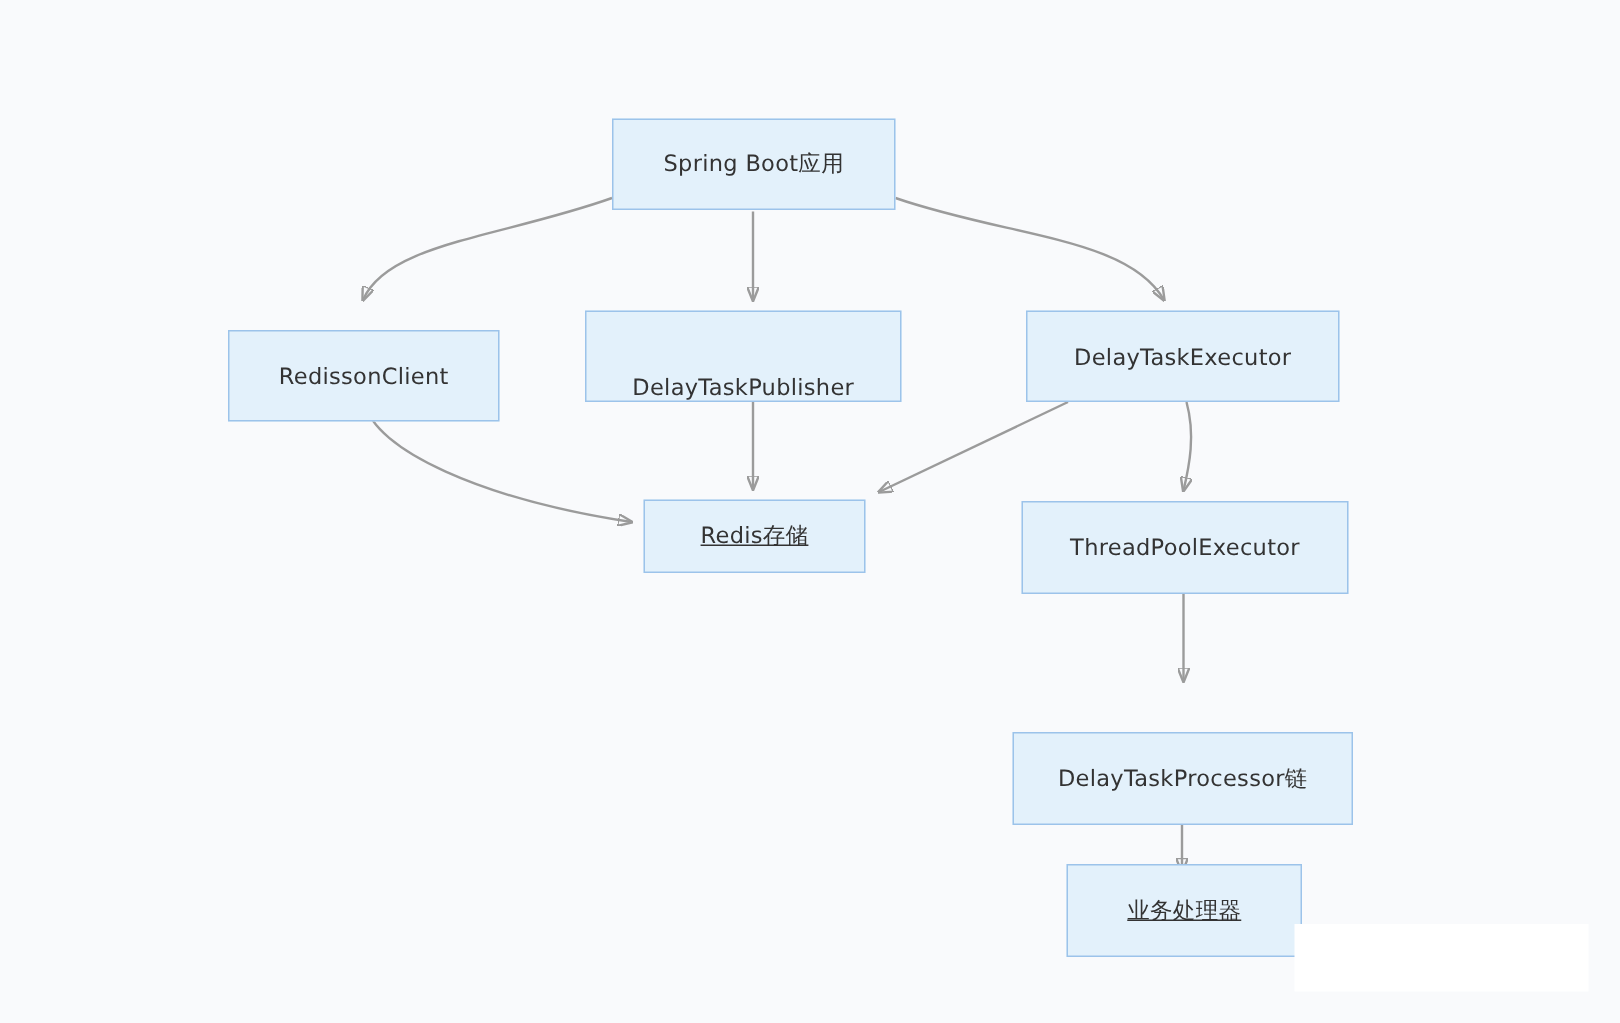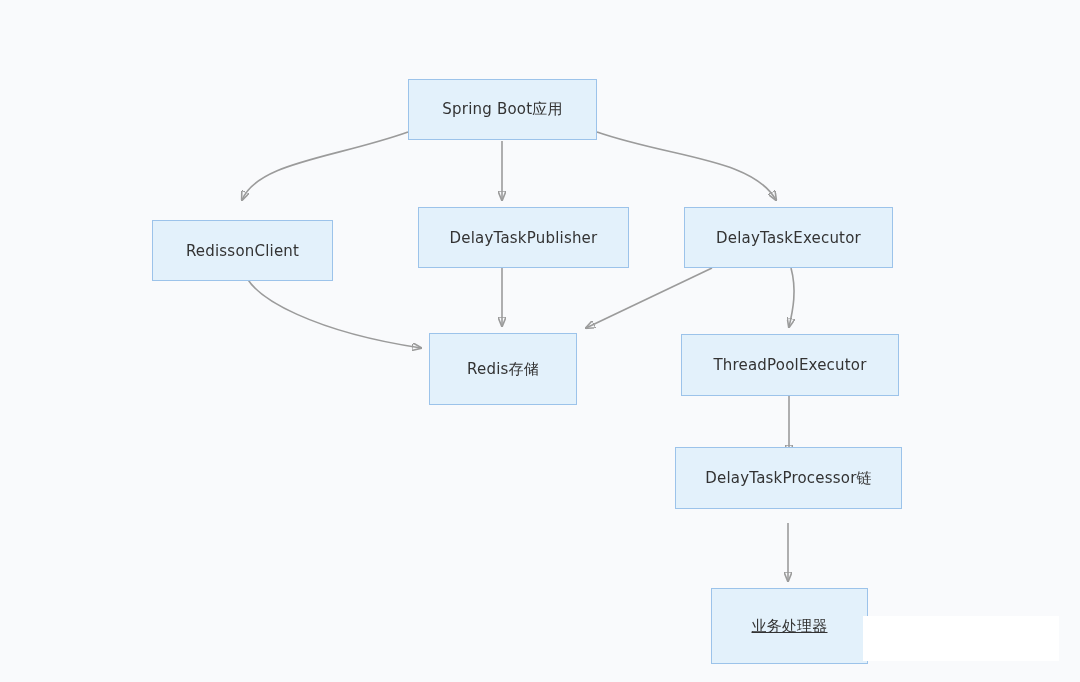--- a/index.html
+++ b/index.html
@@ -31,26 +31,26 @@
     background: #e3f1fb;
     border: 1.5px solid #9cc3ea;
     box-sizing: border-box;
     color: #333333;
     font-size: 15px;
     letter-spacing: 0.2px;
     white-space: nowrap;
   }
   .node-spring-boot-app           { left: 408px; top:  79px; width: 189px; height: 61px; }
   .node-redisson-client           { left: 152px; top: 220px; width: 181px; height: 61px; }
-  .node-delay-task-publisher      { left: 418px; top: 207px; width: 211px; height: 61px; }
+  .node-delay-task-publisher      { left: 390px; top: 207px; width: 211px; height: 61px; align-items: flex-end; }
   .node-delay-task-executor       { left: 673px; top: 207px; width: 209px; height: 61px; margin-left: 11px; }
-  .node-redis-storage             { left: 429px; top: 333px; width: 148px; height: 72px; }
+  .node-redis-storage             { left: 429px; top: 333px; width: 148px; height: 49px; text-decoration: underline; }
   .node-thread-pool-executor      { left: 681px; top: 334px; width: 218px; height: 62px; align-items: center; }
-  .node-delay-task-processor-chain{ left: 675px; top: 447px; width: 227px; height: 62px; }
-  .node-business-processor        { left: 711px; top: 588px; width: 157px; height: 76px; }
+  .node-delay-task-processor-chain{ left: 675px; top: 488px; width: 227px; height: 62px; }
+  .node-business-processor        { left: 711px; top: 576px; width: 157px; height: 62px; }
   .underlined { text-decoration: underline; }
   .white-patch {
     position: absolute;
     left: 863px; top: 616px;
     width: 196px; height: 45px;
     background: #ffffff;
   }
 </style>
 </head>
 <body>

